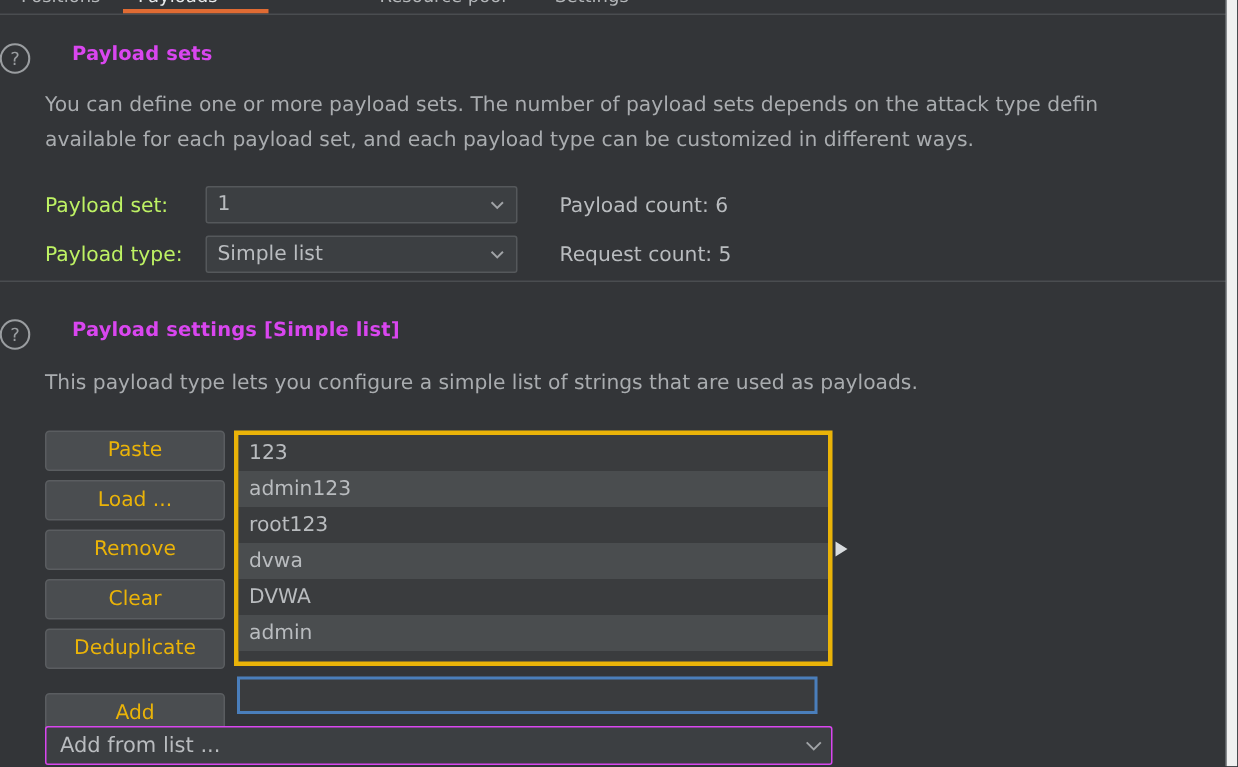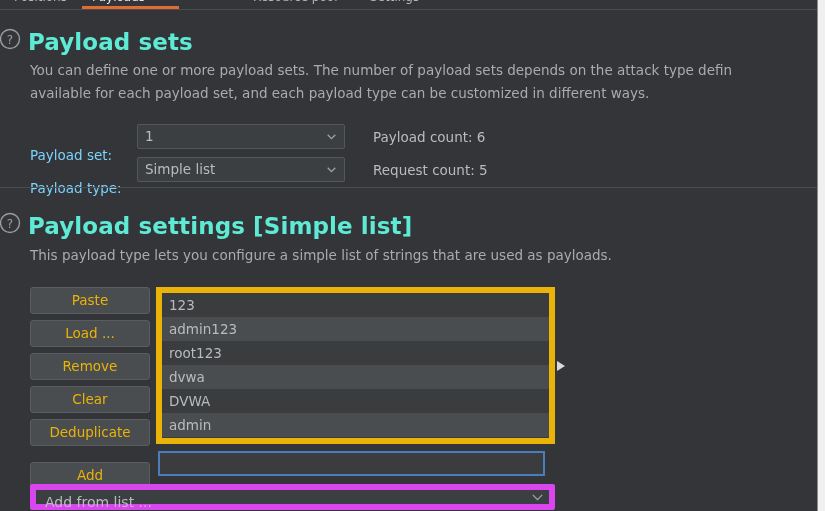--- a/index.html
+++ b/index.html
@@ -68,44 +68,43 @@
 
   
   .help-icon {
     position: absolute;
     width: 22px; height: 22px;
   }
   .help-icon svg { display: block; }
 
   .sec-title {
     position: absolute;
-    left: 28px;
-    font-size: 23px;
+    left: 48px;
+    font-size: 13px;
     font-weight: bold;
-    color: #5eead4;
+    color: #d946ef;
     white-space: nowrap;
     letter-spacing: 0.1px;
   }
 
   .sec-desc {
     position: absolute;
     left: 30px;
     font-size: 13.5px;
     color: #a9acaf;
     white-space: nowrap;
     line-height: 21px;
   }
 
   
   .form-label {
     position: absolute;
     font-size: 13.5px;
-    color: #7dd3fc;
-    white-space: nowrap;
-    margin-top: 18px;
+    color: #bef264;
+    white-space: nowrap;
   }
 
   .combo {
     position: absolute;
     box-sizing: border-box;
     background: #3c3f42;
     border: 1px solid #55585b;
     border-radius: 2px;
     color: #b9bcbf;
     font-size: 13.5px;
@@ -153,21 +152,21 @@
 
   
   .list-box {
     position: absolute;
     left: 156px;
     top: 287px;
     width: 399px;
     height: 157px;
     box-sizing: border-box;
     background: #3a3c3e;
-    border: 6px solid #eab308;
+    border: 3px solid #eab308;
     overflow: hidden;
   }
   .list-row {
     position: relative;
     height: 24px;
     line-height: 24px;
     padding-left: 7px;
     font-size: 13.5px;
     color: #b9bcbf;
     white-space: nowrap;
@@ -203,21 +202,21 @@
   }
 
   .add-from-list {
     position: absolute;
     left: 30px;
     top: 484px;
     width: 525px;
     height: 26px;
     box-sizing: border-box;
     background: #3c3f42;
-    border: 6px solid #d946ef;
+    border: 1px solid #d946ef;
     border-radius: 2px;
     color: #b9bcbf;
     font-size: 14px;
   }
   .add-from-list .combo-text { left: 9px; line-height: 25px; }
 
   .right-edge {
     position: absolute;
     left: 818px; top: 0;
     width: 7px; height: 511px;

